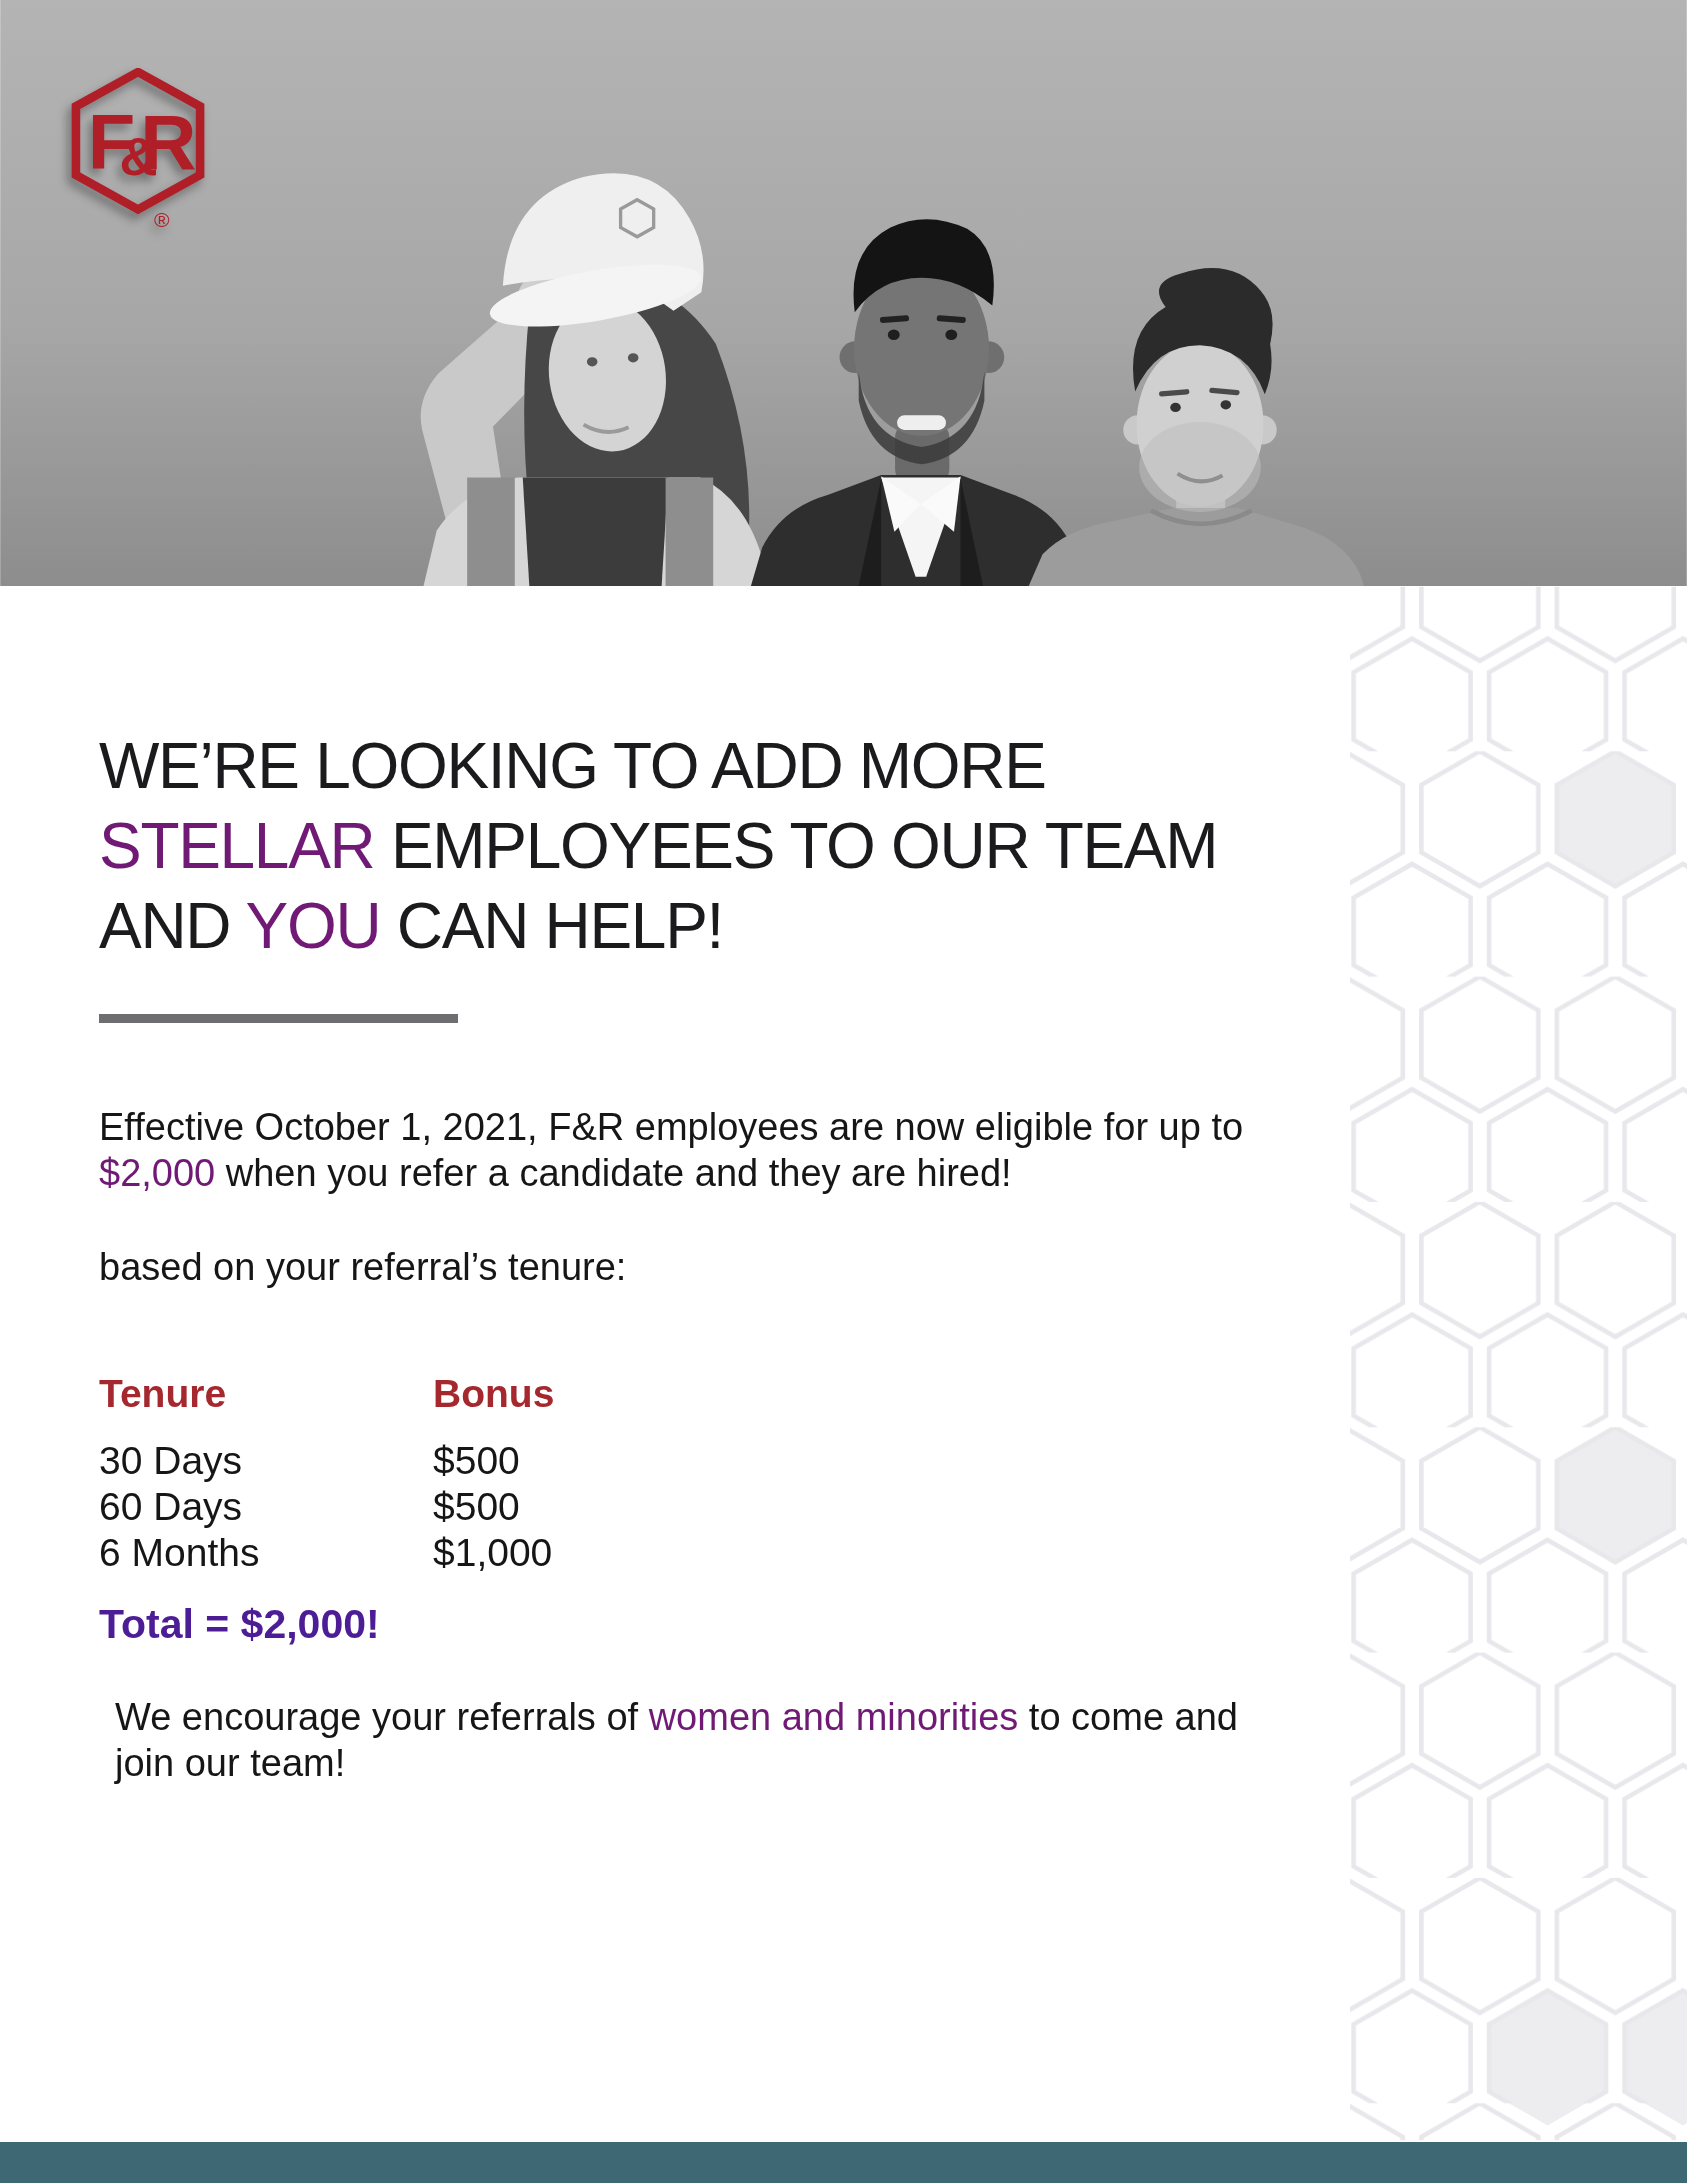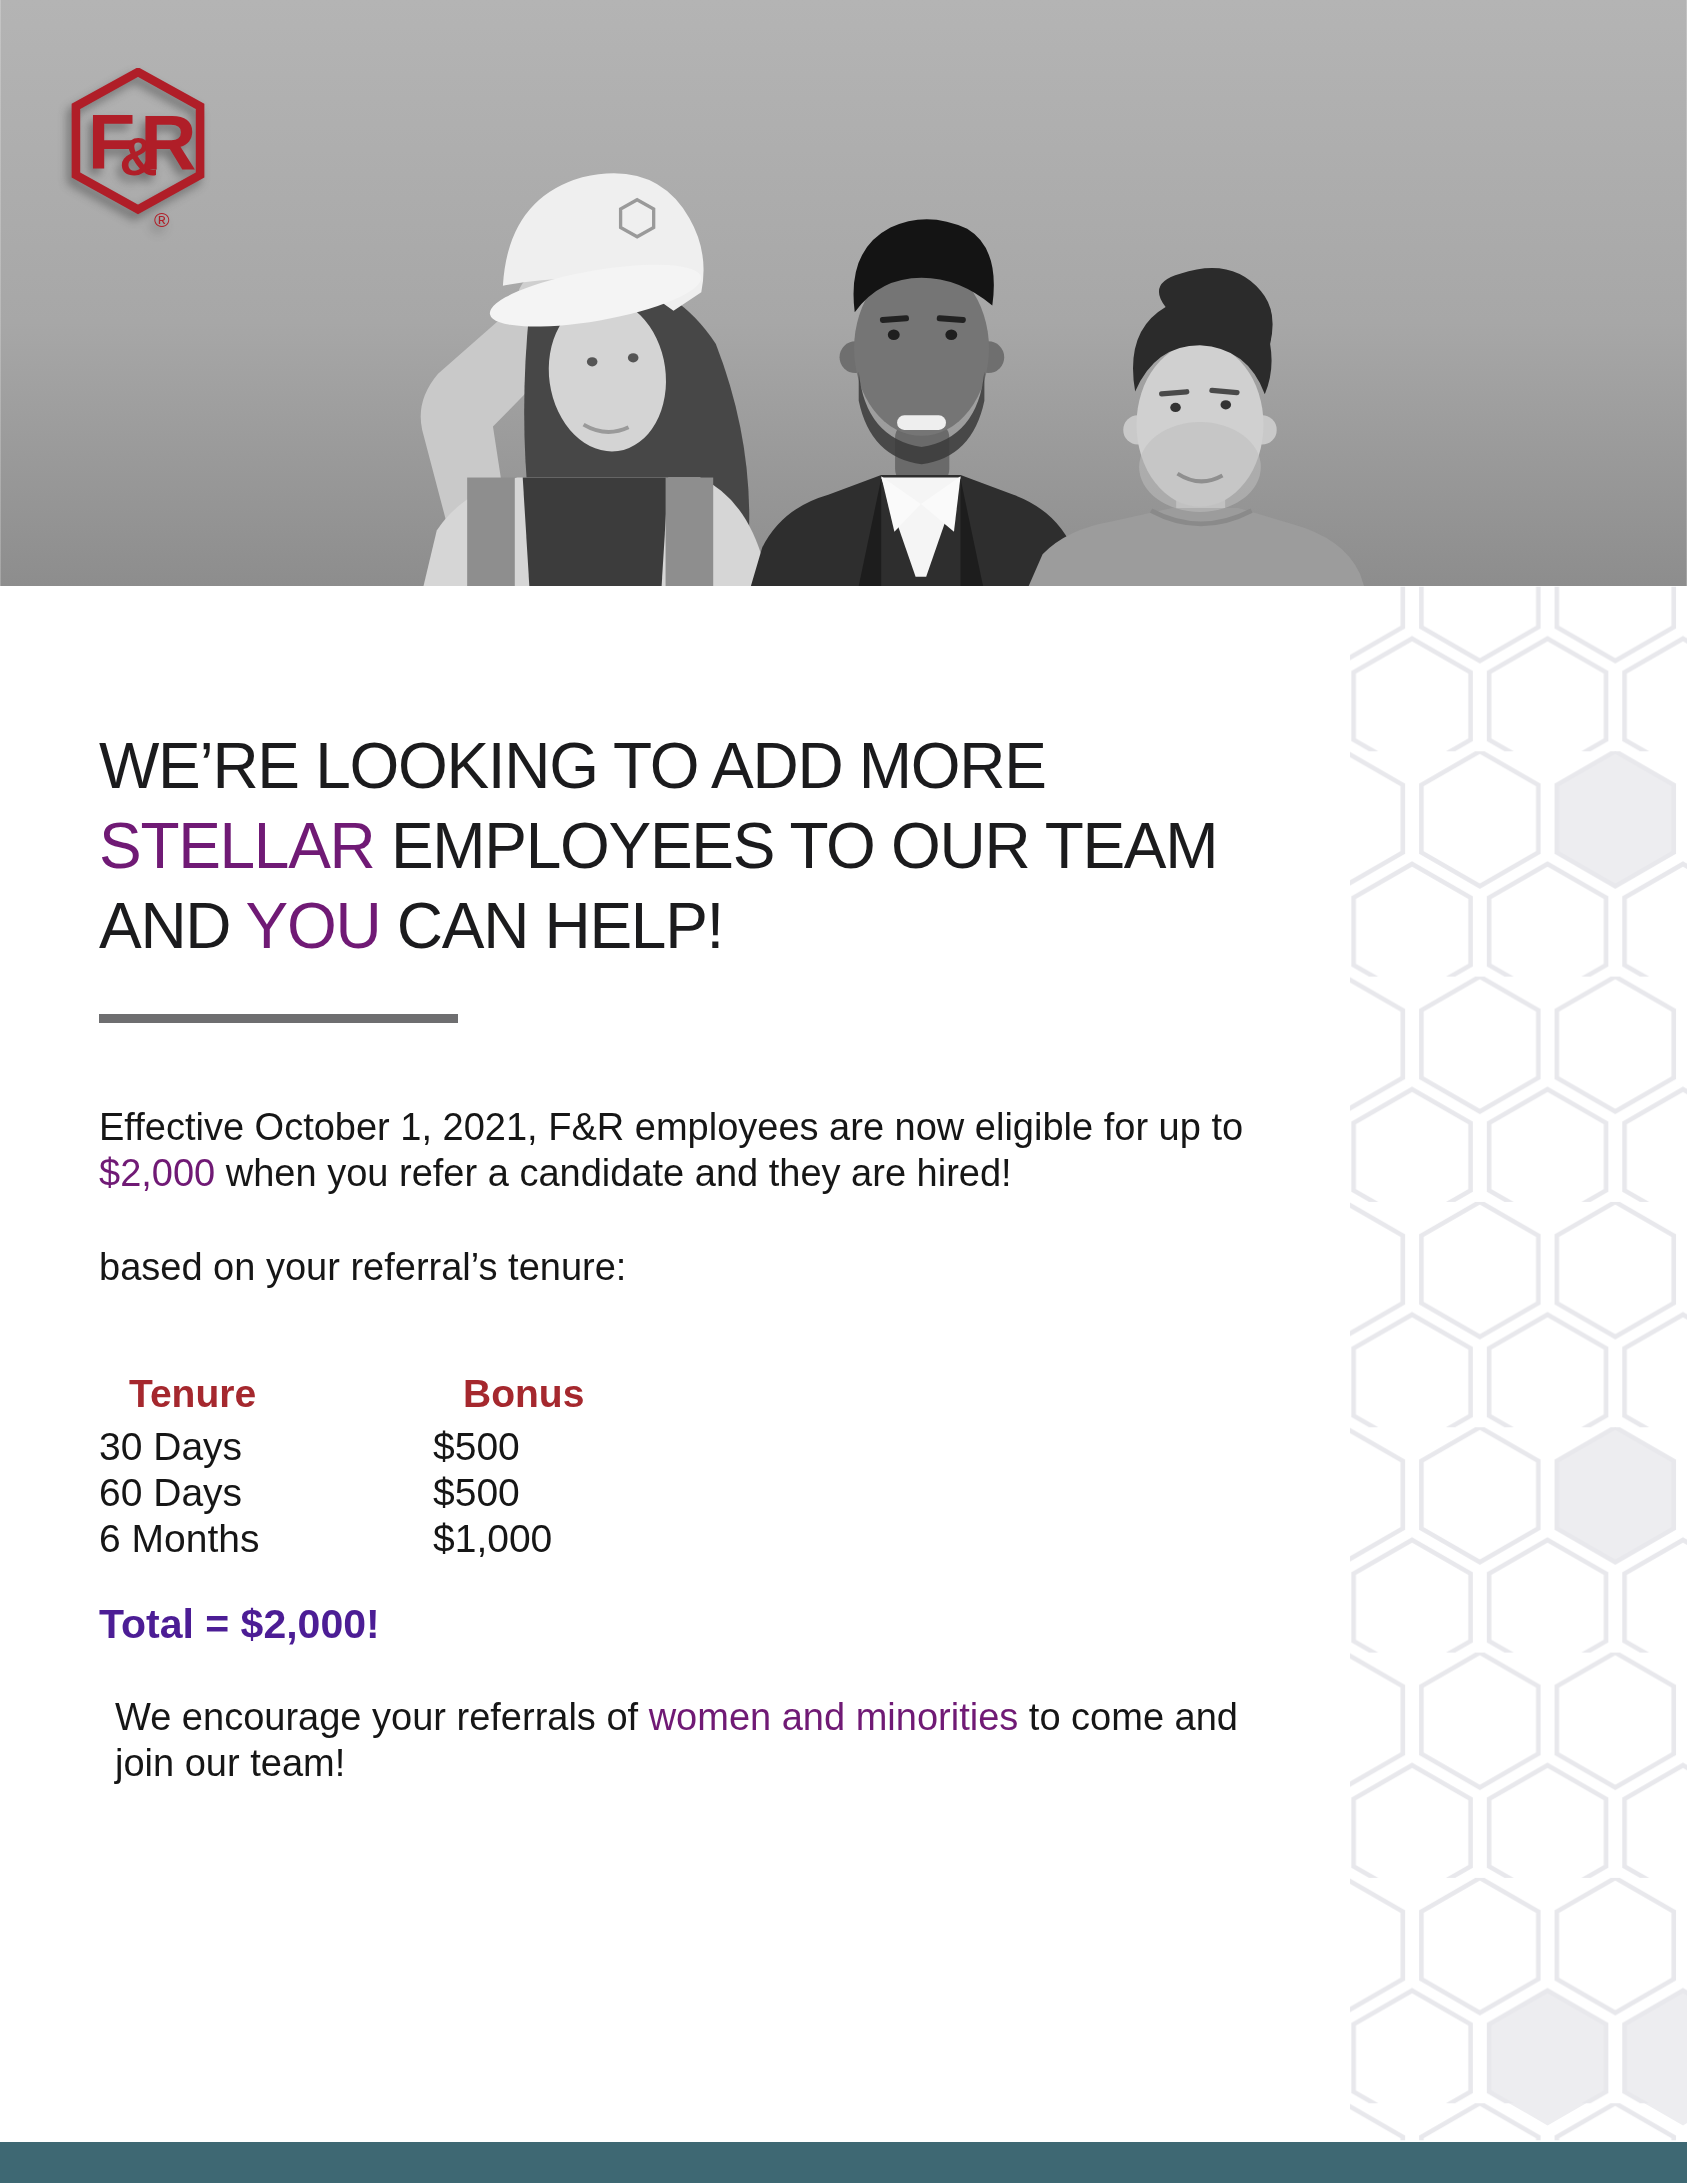--- a/index.html
+++ b/index.html
@@ -23,23 +23,23 @@
   }
   .accent{color:#701a75;}
   .divider{position:absolute;left:99px;top:1014px;width:359px;height:8.6px;background:#6e6e70;}
   .para{
     position:absolute;left:99px;font-size:38px;line-height:46px;
     color:#161616;white-space:nowrap;letter-spacing:0;
   }
   .p1{top:1104px;} .p2{top:1244px;} .p3{top:1694px;margin-left:16px;} .p4{top:1831px;}
   .bonus-table{position:absolute;left:99px;top:1371px;font-size:39px;line-height:46px;color:#161616;}
   .trow{display:flex;white-space:nowrap;}
-  .trow.first-data{margin-top:7px;}
+  .trow.first-data{margin-top:21px;}
   .tcell-1{width:334px;}
-  .thead{font-weight:bold;color:#A5282E;margin-left:30px;}
+  .thead{font-weight:bold;color:#A5282E;}
   .total{position:absolute;left:99px;top:1601px;font-size:41px;line-height:46px;font-weight:bold;color:#4c1d95;white-space:nowrap;}
   .link{font-weight:bold;color:#A5282E;text-decoration:none;}
   .footer{position:absolute;left:0;top:2142px;width:1687px;height:42px;background:#3E6873;}
 </style>
 </head>
 <body>
 
 <div class="page">
 
   <div class="banner">

